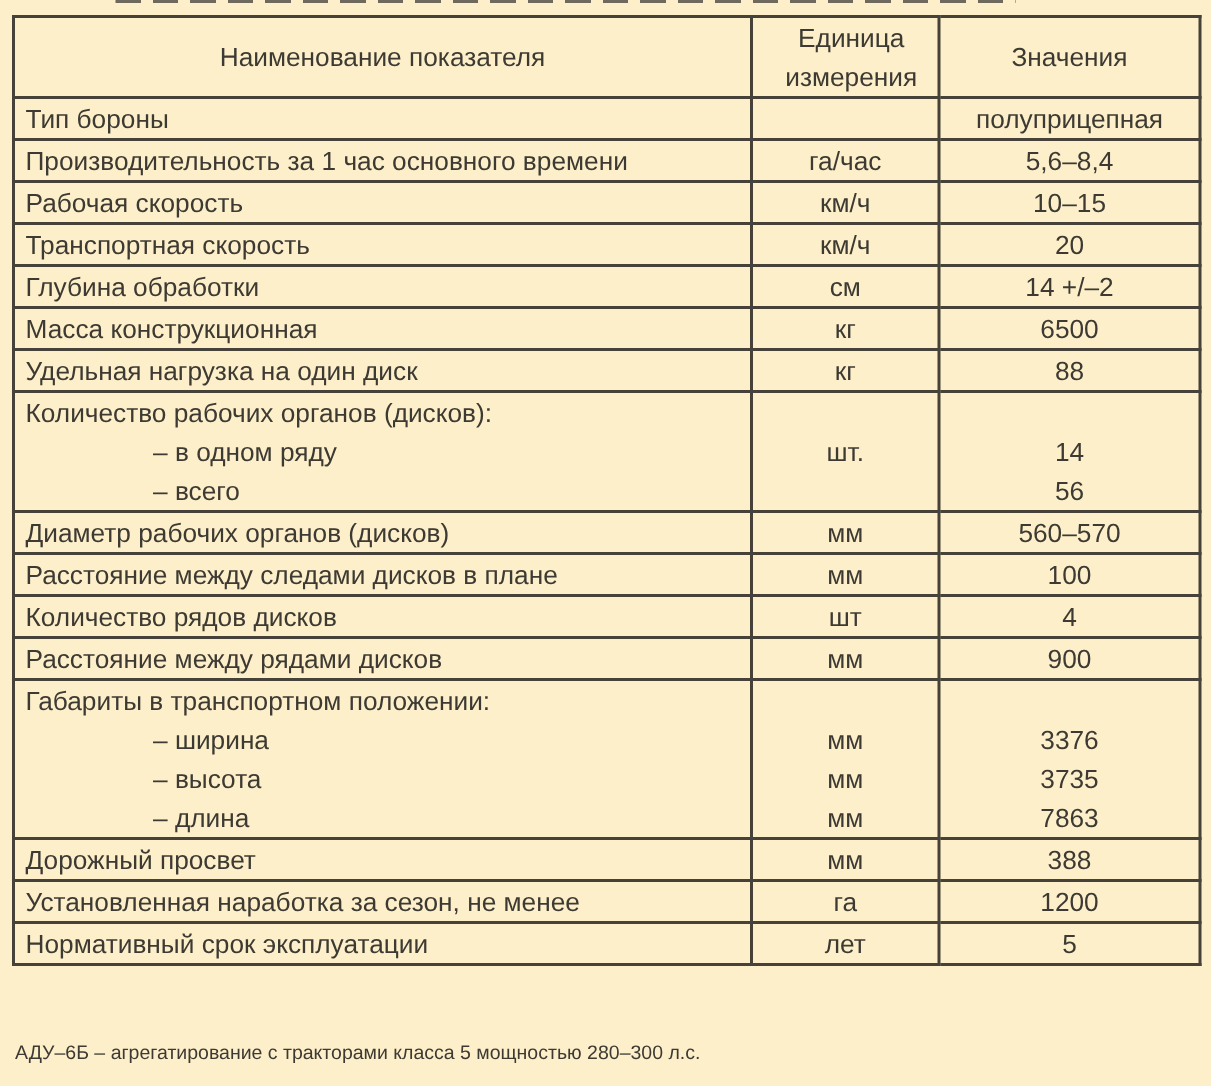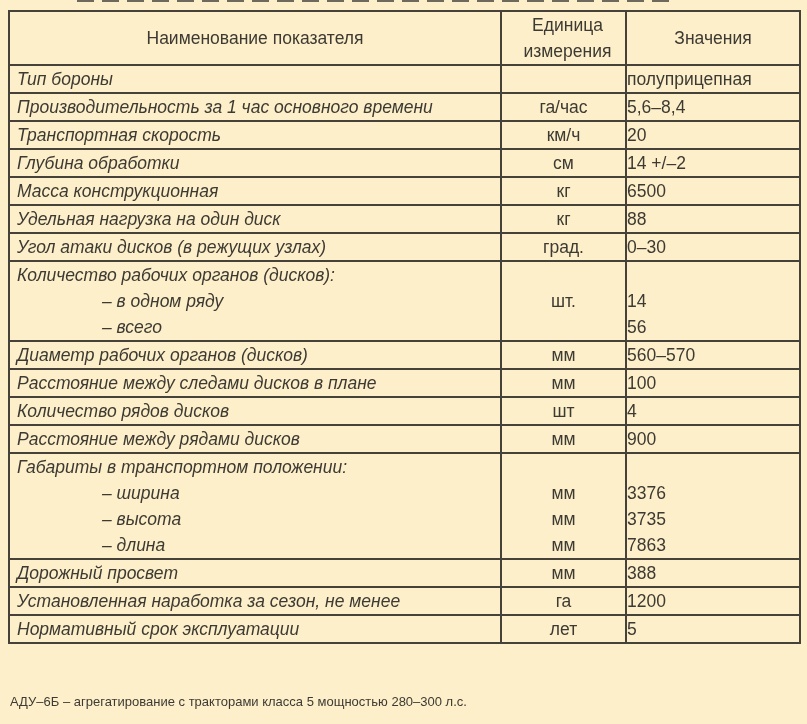--- a/index.html
+++ b/index.html
@@ -31,25 +31,25 @@
   }
   thead th {
     height: 52px;
     vertical-align: top;
     padding-top: 1px;
     line-height: 26px;
     text-align: center;
   }
   th.h-unit { padding-left: 18px; padding-right: 10px; }
   td .line { height: 26px; line-height: 26px; white-space: nowrap; overflow: hidden; }
-  td.c-label { text-align: left; font-style: italic; }
+  td.c-label { text-align: left; }
   td.c-label .line { padding-left: 7px; }
   td.c-label .line.indent { padding-left: 92px; }
   td.c-unit  { text-align: center; }
-  td.c-value { }
+  td.c-value { text-align: center; }
   .footer-note {
     position: absolute; left: 10px; top: 690px;
     font-size: 13px; line-height: 24px;
     white-space: nowrap;
     color: #3d3a33;
   }
 </style>
 </head>
 <body>
 
@@ -88,20 +88,31 @@
           </td>
           <td class="c-unit">
             <div class="line">га/час</div>
           </td>
           <td class="c-value">
             <div class="line">5,6–8,4</div>
           </td>
         </tr>
         <tr>
           <td class="c-label">
+            <div class="line">Рабочая скорость</div>
+          </td>
+          <td class="c-unit">
+            <div class="line">км/ч</div>
+          </td>
+          <td class="c-value">
+            <div class="line">10–15</div>
+          </td>
+        </tr>
+        <tr>
+          <td class="c-label">
             <div class="line">Транспортная скорость</div>
           </td>
           <td class="c-unit">
             <div class="line">км/ч</div>
           </td>
           <td class="c-value">
             <div class="line">20</div>
           </td>
         </tr>
         <tr>
@@ -128,31 +139,20 @@
         </tr>
         <tr>
           <td class="c-label">
             <div class="line">Удельная нагрузка на один диск</div>
           </td>
           <td class="c-unit">
             <div class="line">кг</div>
           </td>
           <td class="c-value">
             <div class="line">88</div>
-          </td>
-        </tr>
-        <tr>
-          <td class="c-label">
-            <div class="line">Угол атаки дисков (в режущих узлах)</div>
-          </td>
-          <td class="c-unit">
-            <div class="line">град.</div>
-          </td>
-          <td class="c-value">
-            <div class="line">0–30</div>
           </td>
         </tr>
         <tr>
           <td class="c-label">
             <div class="line">Количество рабочих органов (дисков):</div>
             <div class="line indent">– в одном ряду</div>
             <div class="line indent">– всего</div>
           </td>
           <td class="c-unit">
             <div class="line">&nbsp;</div>

